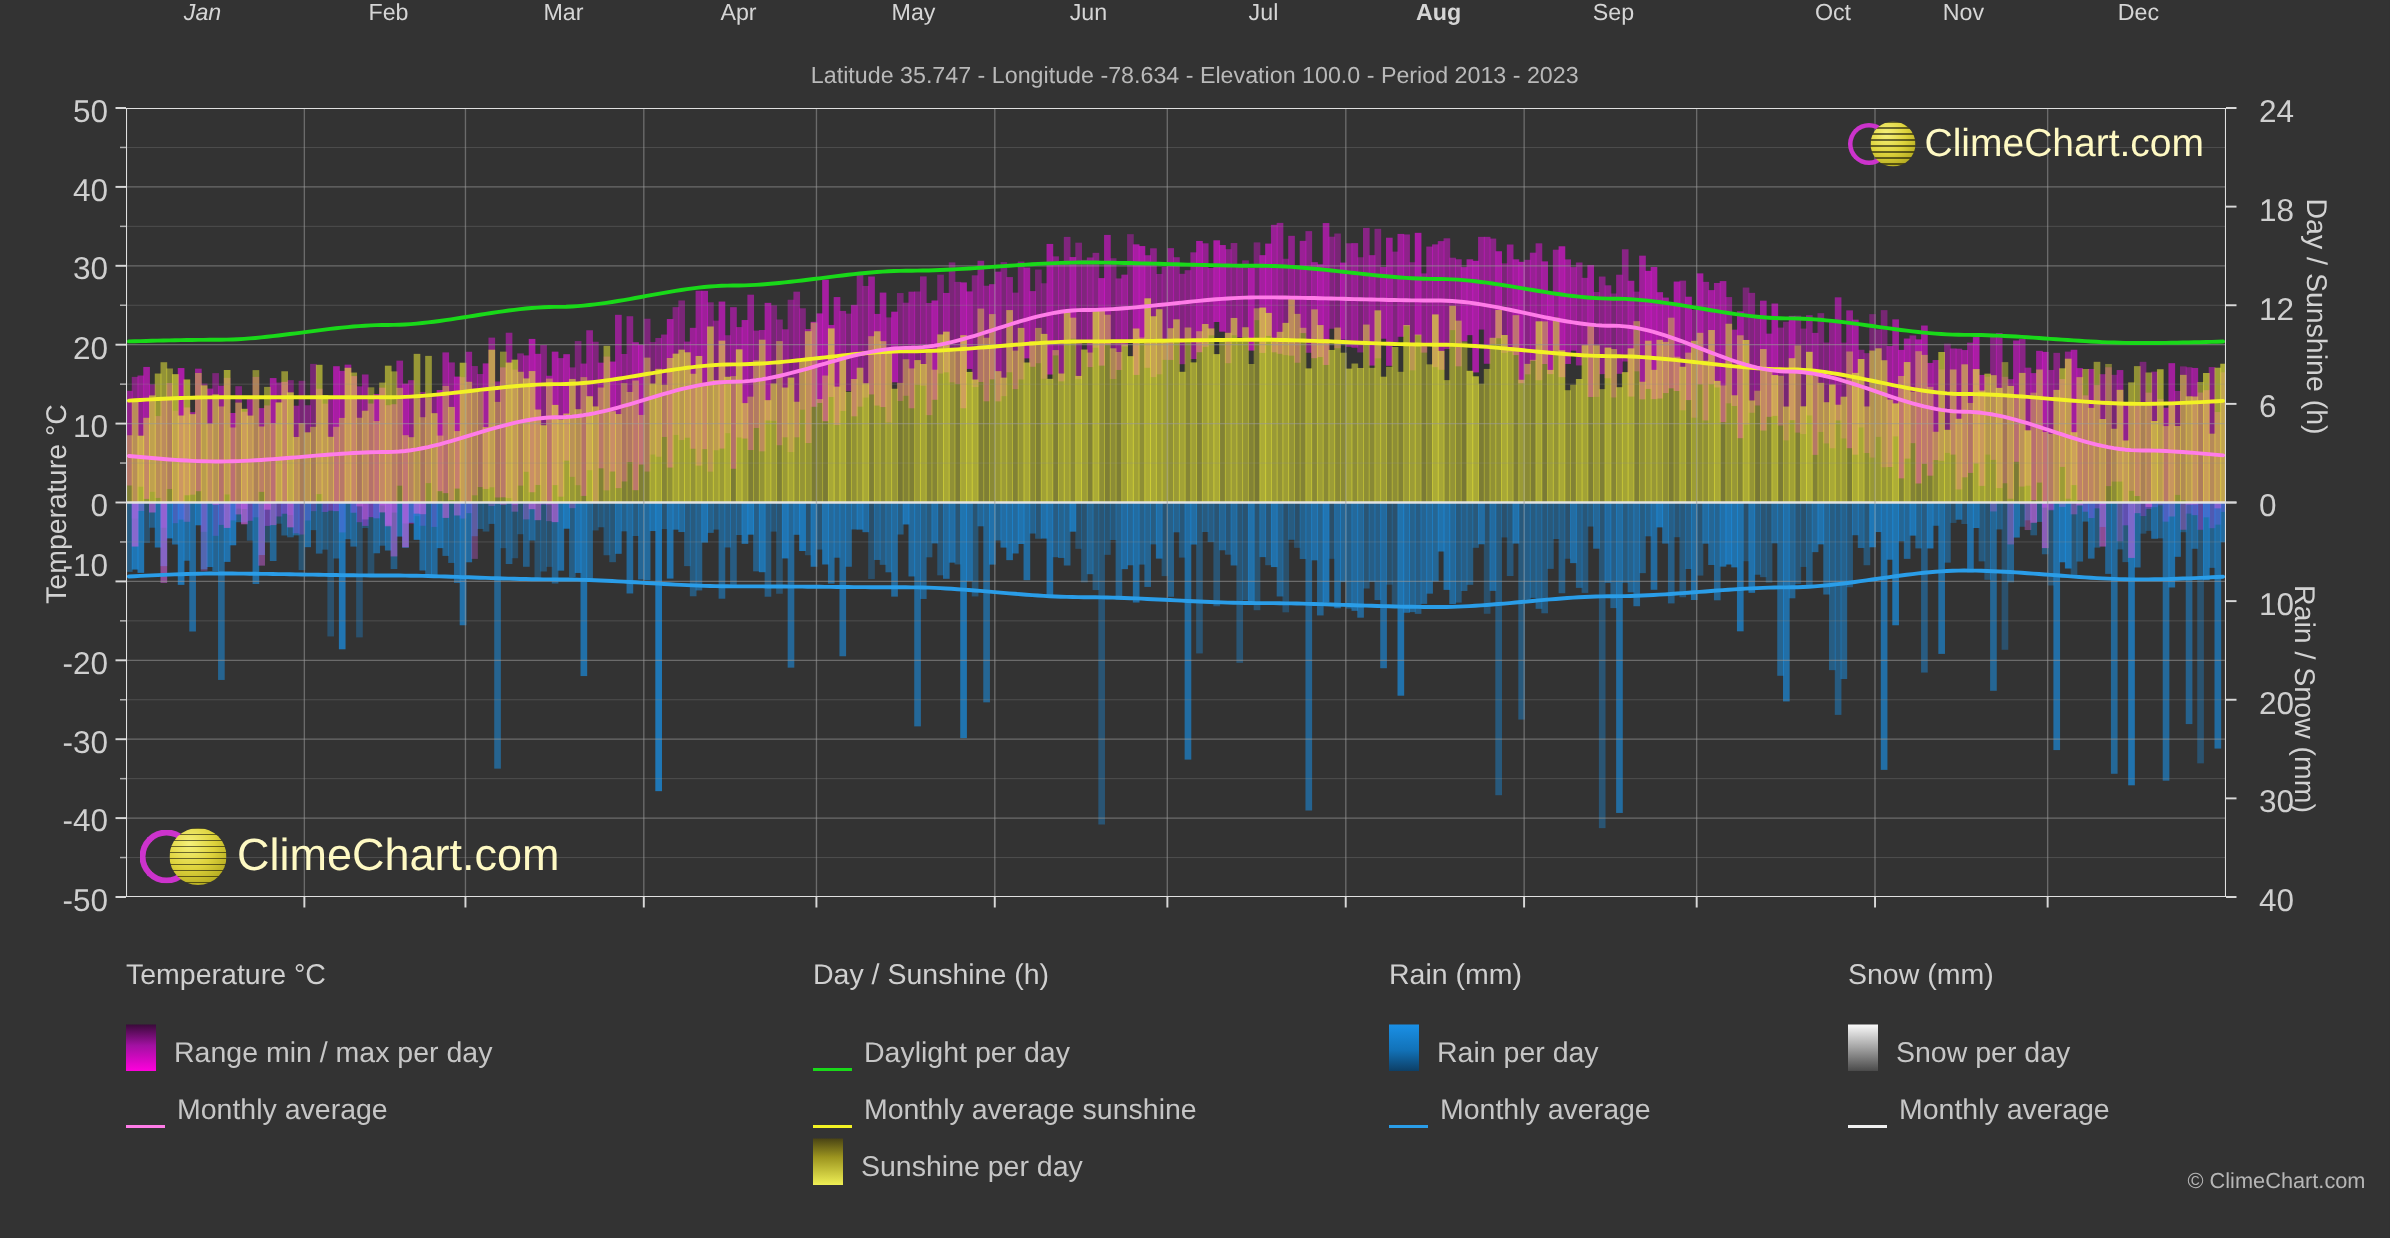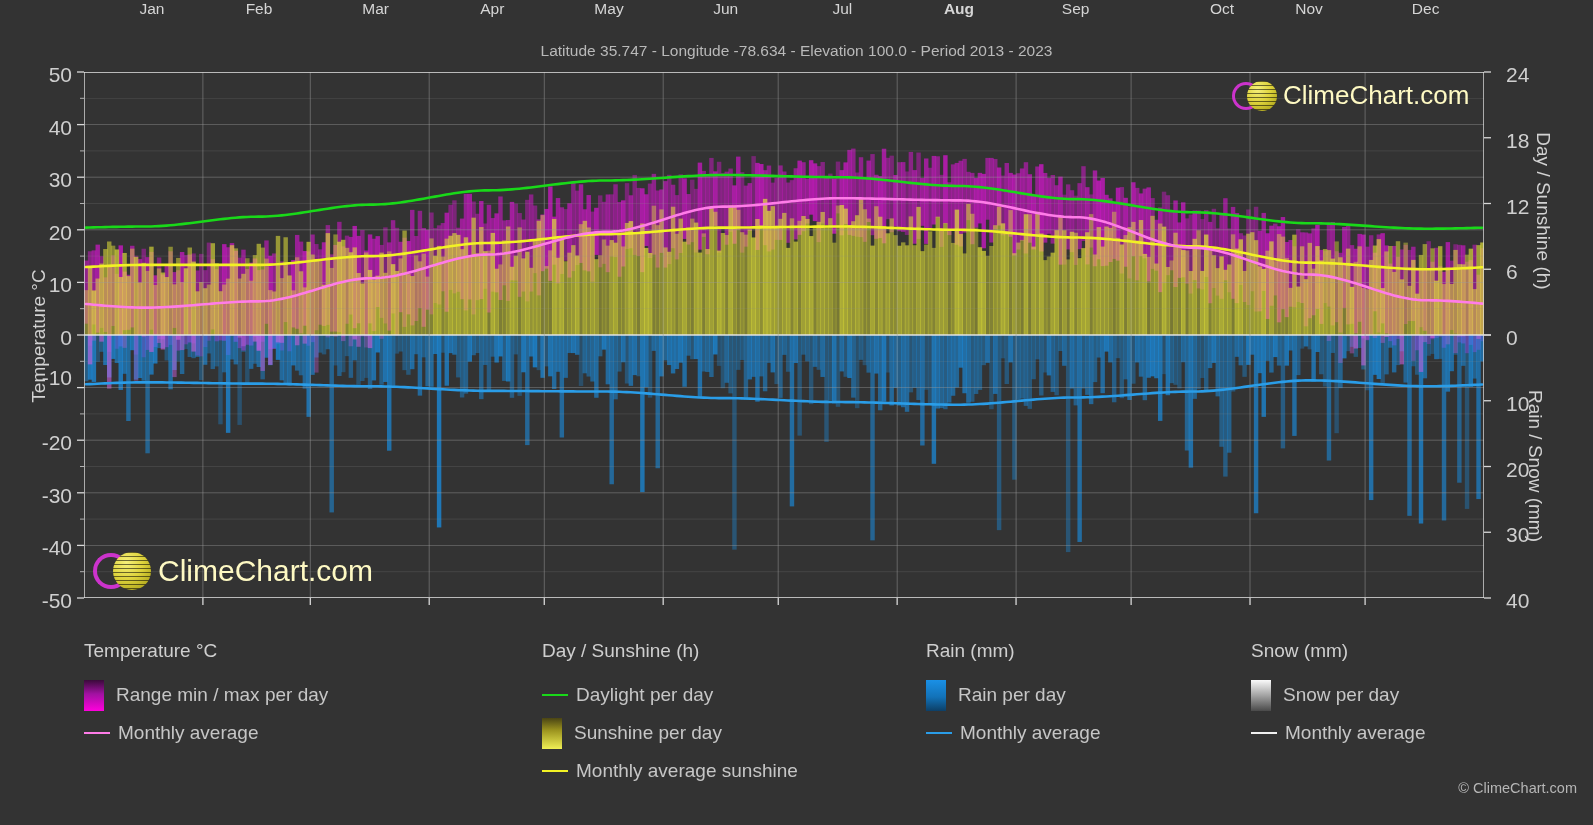--- a/index.html
+++ b/index.html
@@ -71,21 +71,21 @@
         rgba(0,0,0,.55) 0px, rgba(0,0,0,.55) 1px,
         rgba(0,0,0,0) 1px, rgba(0,0,0,0) 4px),
       radial-gradient(circle at 35% 28%, #f5f07a 0%, #ded33c 45%, #9d9410 100%);
   }
   .logo .ltext { color: #fef9c3; font-weight: 400; }
 
   
   #legend { position: absolute; left: 0; top: 640px; width: 1593px; height: 185px; }
   .lg-col { position: absolute; top: 0; }
   .lg-head { color: #cfcfcf; font-size: 19px; margin-bottom: 14px; white-space: nowrap; }
-  .lg-row { display: flex; align-items: center; height: 38px; }
+  .lg-row { display: flex; align-items: flex-end; height: 38px; }
   .lg-label { color: #c6c6c6; font-size: 19px; white-space: nowrap; }
   .sw { width: 20px; height: 31px; margin-right: 12px; flex: 0 0 20px; }
   .sw-line { width: 26px; height: 0; border-top-width: 2px; border-top-style: solid;
              margin-right: 8px; flex: 0 0 26px; }
   .copyright {
     position: absolute; right: 16px; top: 140px;
     color: #b6b6b6; font-size: 14.5px; white-space: nowrap;
   }
 </style>
 </head>
@@ -1318,21 +1318,21 @@
       <div class="tick tick-l" style="top: 589px;">-50</div>
       <div class="tick tick-r" style="top: 63px;">24</div>
       <div class="tick tick-r" style="top: 128.75px;">18</div>
       <div class="tick tick-r" style="top: 194.5px;">12</div>
       <div class="tick tick-r" style="top: 260.25px;">6</div>
       <div class="tick tick-r" style="top: 326px;">0</div>
       <div class="tick tick-r" style="top: 391.75px;">10</div>
       <div class="tick tick-r" style="top: 457.5px;">20</div>
       <div class="tick tick-r" style="top: 523.25px;">30</div>
       <div class="tick tick-r" style="top: 589px;">40</div>
-      <div class="tick tick-x" style="left: 107px; top: 0px;">Jan</div>
+      <div class="tick tick-x" style="left: 90px; top: 0px; font-style: italic;">Jan</div>
       <div class="tick tick-x" style="left: 214px; top: 0px;">Feb</div>
       <div class="tick tick-x" style="left: 330.667px; top: 0px;">Mar</div>
       <div class="tick tick-x" style="left: 447.333px; top: 0px;">Apr</div>
       <div class="tick tick-x" style="left: 564px; top: 0px;">May</div>
       <div class="tick tick-x" style="left: 680.667px; top: 0px;">Jun</div>
       <div class="tick tick-x" style="left: 797.333px; top: 0px;">Jul</div>
       <div class="tick tick-x" style="left: 914px; top: 0px; font-weight: bold;">Aug</div>
       <div class="tick tick-x" style="left: 1030.67px; top: 0px;">Sep</div>
       <div class="tick tick-x" style="left: 1177px; top: 0px;">Oct</div>
       <div class="tick tick-x" style="left: 1264px; top: 0px;">Nov</div>
@@ -1365,42 +1365,42 @@
       </div>
     </div>
 
     <div class="lg-col" id="lg-sun" style="left:542px;">
       <div class="lg-head">Day / Sunshine (h)</div>
       <div class="lg-row">
         <div class="sw-line" style="border-top-color:#19d919;"></div>
         <div class="lg-label">Daylight per day</div>
       </div>
       <div class="lg-row">
+        <div class="sw-line" style="border-top-color:#f2f224;"></div>
+        <div class="lg-label">Monthly average sunshine</div>
+      </div>
+      <div class="lg-row">
         <div class="sw" style="background:linear-gradient(to bottom,#4a4414 0%,#9c941f 40%,#efef55 100%);"></div>
         <div class="lg-label">Sunshine per day</div>
-      </div>
-      <div class="lg-row">
-        <div class="sw-line" style="border-top-color:#f2f224;"></div>
-        <div class="lg-label">Monthly average sunshine</div>
       </div>
     </div>
 
     <div class="lg-col" id="lg-rain" style="left:926px;">
       <div class="lg-head">Rain (mm)</div>
       <div class="lg-row">
         <div class="sw" style="background:linear-gradient(to bottom,#1a90e6 0%,#1272b8 55%,#0d3f66 100%);"></div>
         <div class="lg-label">Rain per day</div>
       </div>
       <div class="lg-row">
         <div class="sw-line" style="border-top-color:#2a9de8;"></div>
         <div class="lg-label">Monthly average</div>
       </div>
     </div>
 
-    <div class="lg-col" id="lg-snow" style="left:1232px;margin-left:19px;">
+    <div class="lg-col" id="lg-snow" style="left:1232px;">
       <div class="lg-head">Snow (mm)</div>
       <div class="lg-row">
         <div class="sw" style="background:linear-gradient(to bottom,#fafafa 0%,#9a9a9a 55%,#4a4a4a 100%);"></div>
         <div class="lg-label">Snow per day</div>
       </div>
       <div class="lg-row">
         <div class="sw-line" style="border-top-color:#f0f0f0;"></div>
         <div class="lg-label">Monthly average</div>
       </div>
     </div>

